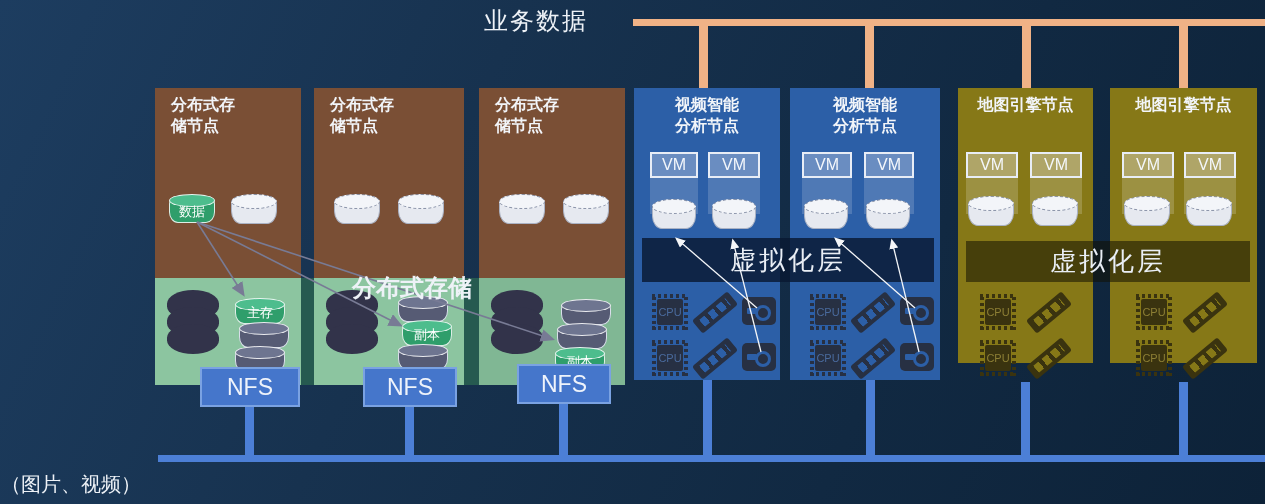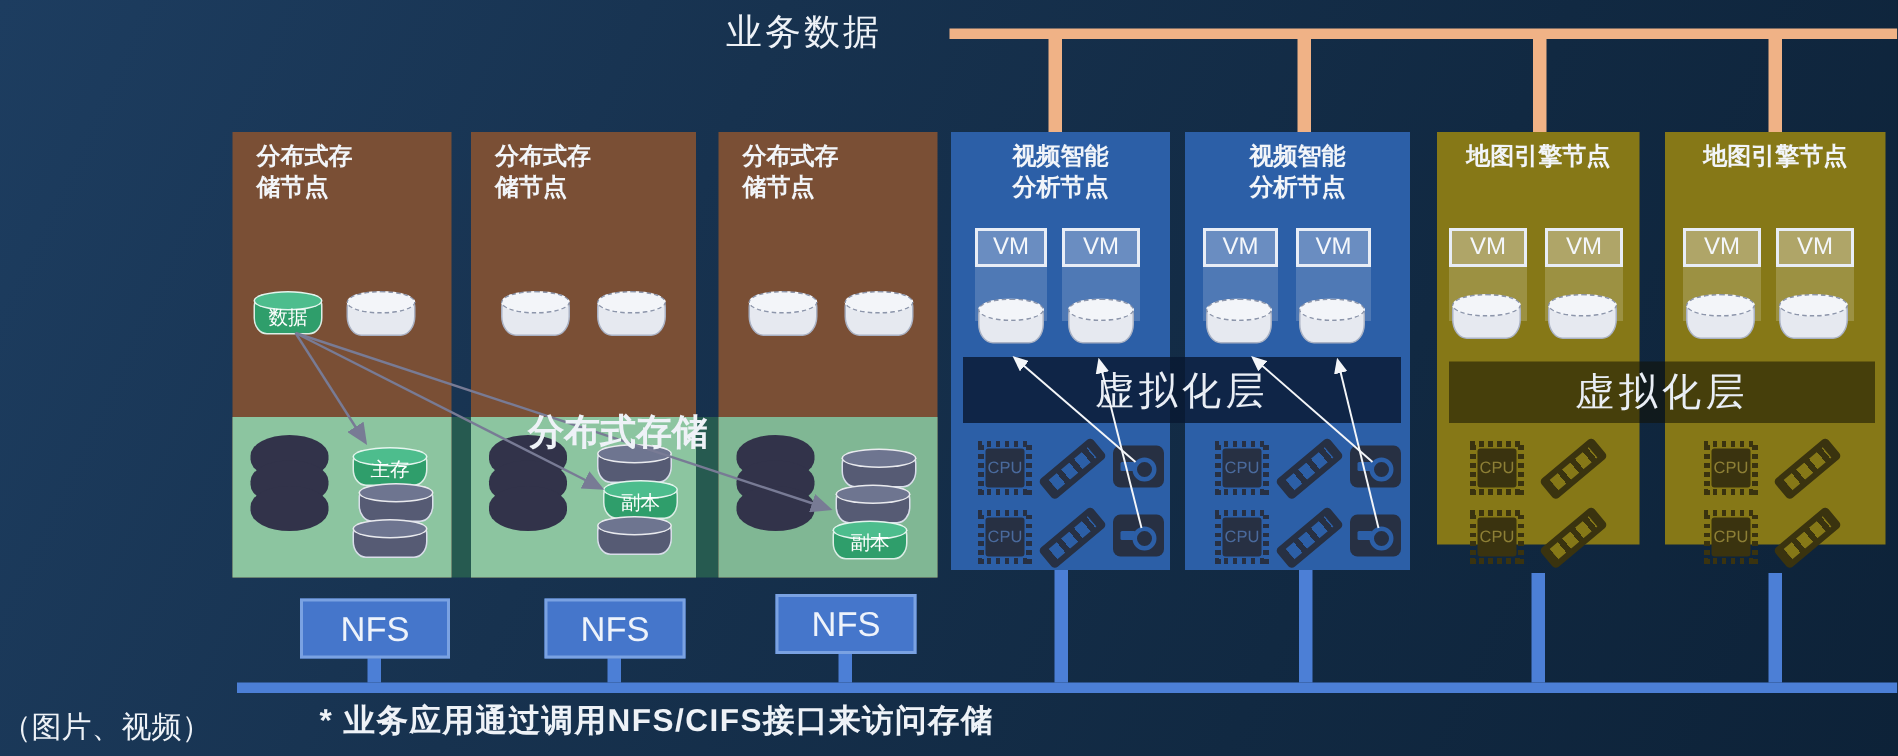--- a/index.html
+++ b/index.html
@@ -48,21 +48,21 @@
   .scyl.green{background:#2f9e6b;} .scyl.green::before{background:#4dbd8d;}
   .scyl.grey{background:#565b74;border-color:#d9deea;} .scyl.grey::before{background:#6e7590;}
 
   
   .db{position:absolute;width:52px;}
   .db i{display:block;height:30px;background:#32334a;border-radius:50%/46%;margin-top:-13px;}
   .db i:first-child{margin-top:0;}
 
   
   .nfs{position:absolute;height:40px;background:#4576cb;border:2px solid #7aa2e2;
-       display:flex;align-items:center;justify-content:center;font-size:23px;color:#eef3fb;z-index:3;margin-top:32px;}
+       display:flex;align-items:center;justify-content:center;font-size:23px;color:#eef3fb;z-index:3;}
 
   
   .video-node{height:292px;background:#2c5fa7;}
   .map-node{height:275px;background:#867817;}
   .vm{position:absolute;height:26px;border:2px solid #e8edf6;display:flex;align-items:center;
       justify-content:center;font-size:16px;color:#f4f7fb;}
   .video-node .vm{background:rgba(223,230,243,.35);}
   .map-node .vm{background:rgba(216,210,186,.5);}
   .skirt{position:absolute;top:90px;height:36px;}
   .video-node .skirt{background:rgba(205,214,233,.22);}
@@ -290,21 +290,20 @@
   <div class="abs stub-blue" style="left:245px;top:407px;height:48px"></div>
   <div class="abs stub-blue" style="left:405px;top:407px;height:48px"></div>
   <div class="abs stub-blue" style="left:559px;top:404px;height:51px"></div>
   <div class="abs stub-blue" style="left:703px;top:380px;height:75px"></div>
   <div class="abs stub-blue" style="left:866px;top:380px;height:75px"></div>
   <div class="abs stub-blue" style="left:1021px;top:382px;height:73px"></div>
   <div class="abs stub-blue" style="left:1179px;top:382px;height:73px"></div>
   <div class="abs bus-bottom"></div>
 
   <div class="abs bottom-label2 txt-white">（图片、视频）</div>
-  <div class="abs footnote txt-white">* 业务应用通过调用NFS/CIFS接口来访问存储</div>
 
   <svg class="overlay-svg" width="1265" height="504">
     <defs>
       <marker id="agrey" markerWidth="9" markerHeight="8" refX="7" refY="4" orient="auto">
         <path d="M0,0 L9,4 L0,8 Z" fill="#787b95"></path>
       </marker>
       <marker id="awhite" markerWidth="8" markerHeight="7" refX="6" refY="3.5" orient="auto">
         <path d="M0,0 L8,3.5 L0,7 Z" fill="#f4f6f9"></path>
       </marker>
     </defs>

